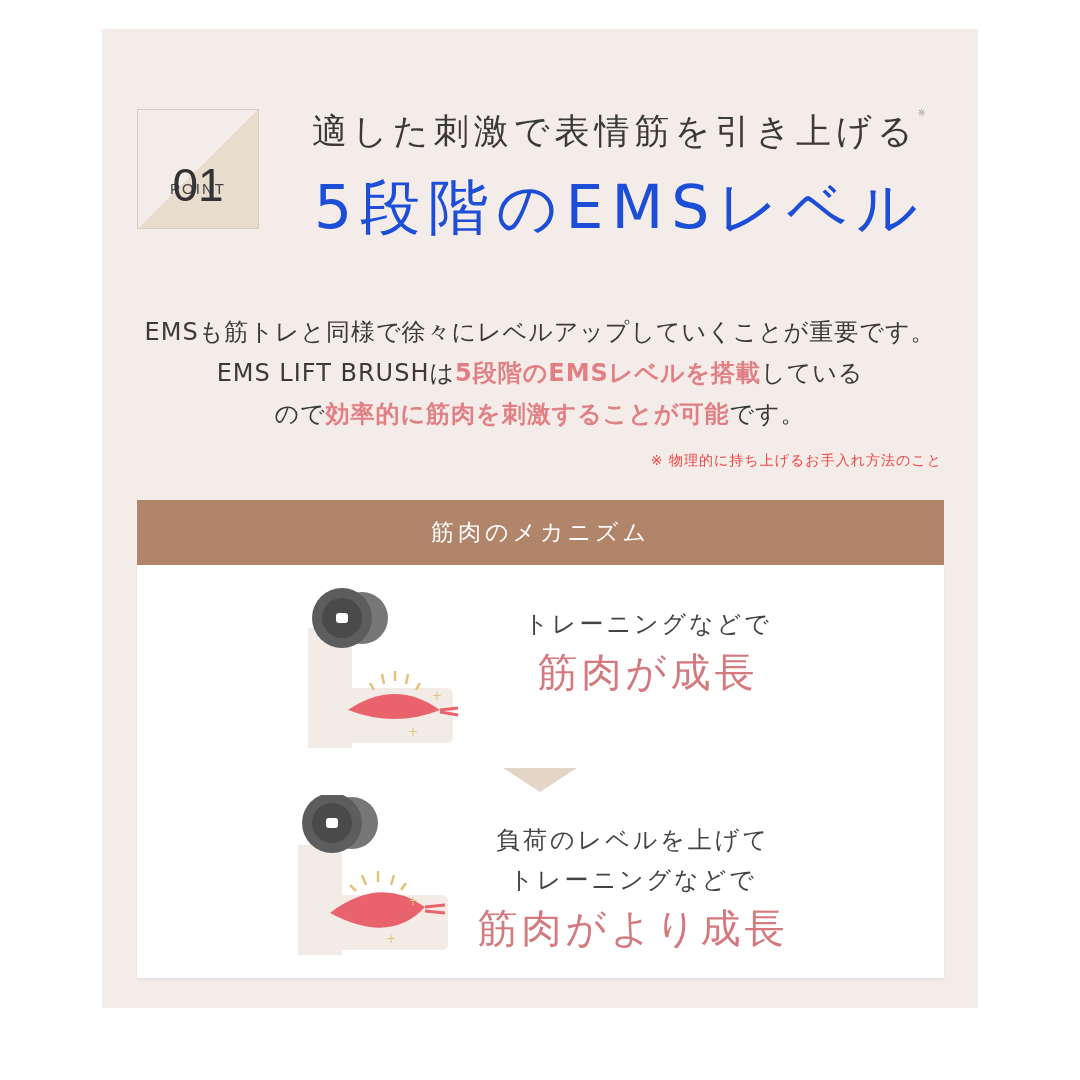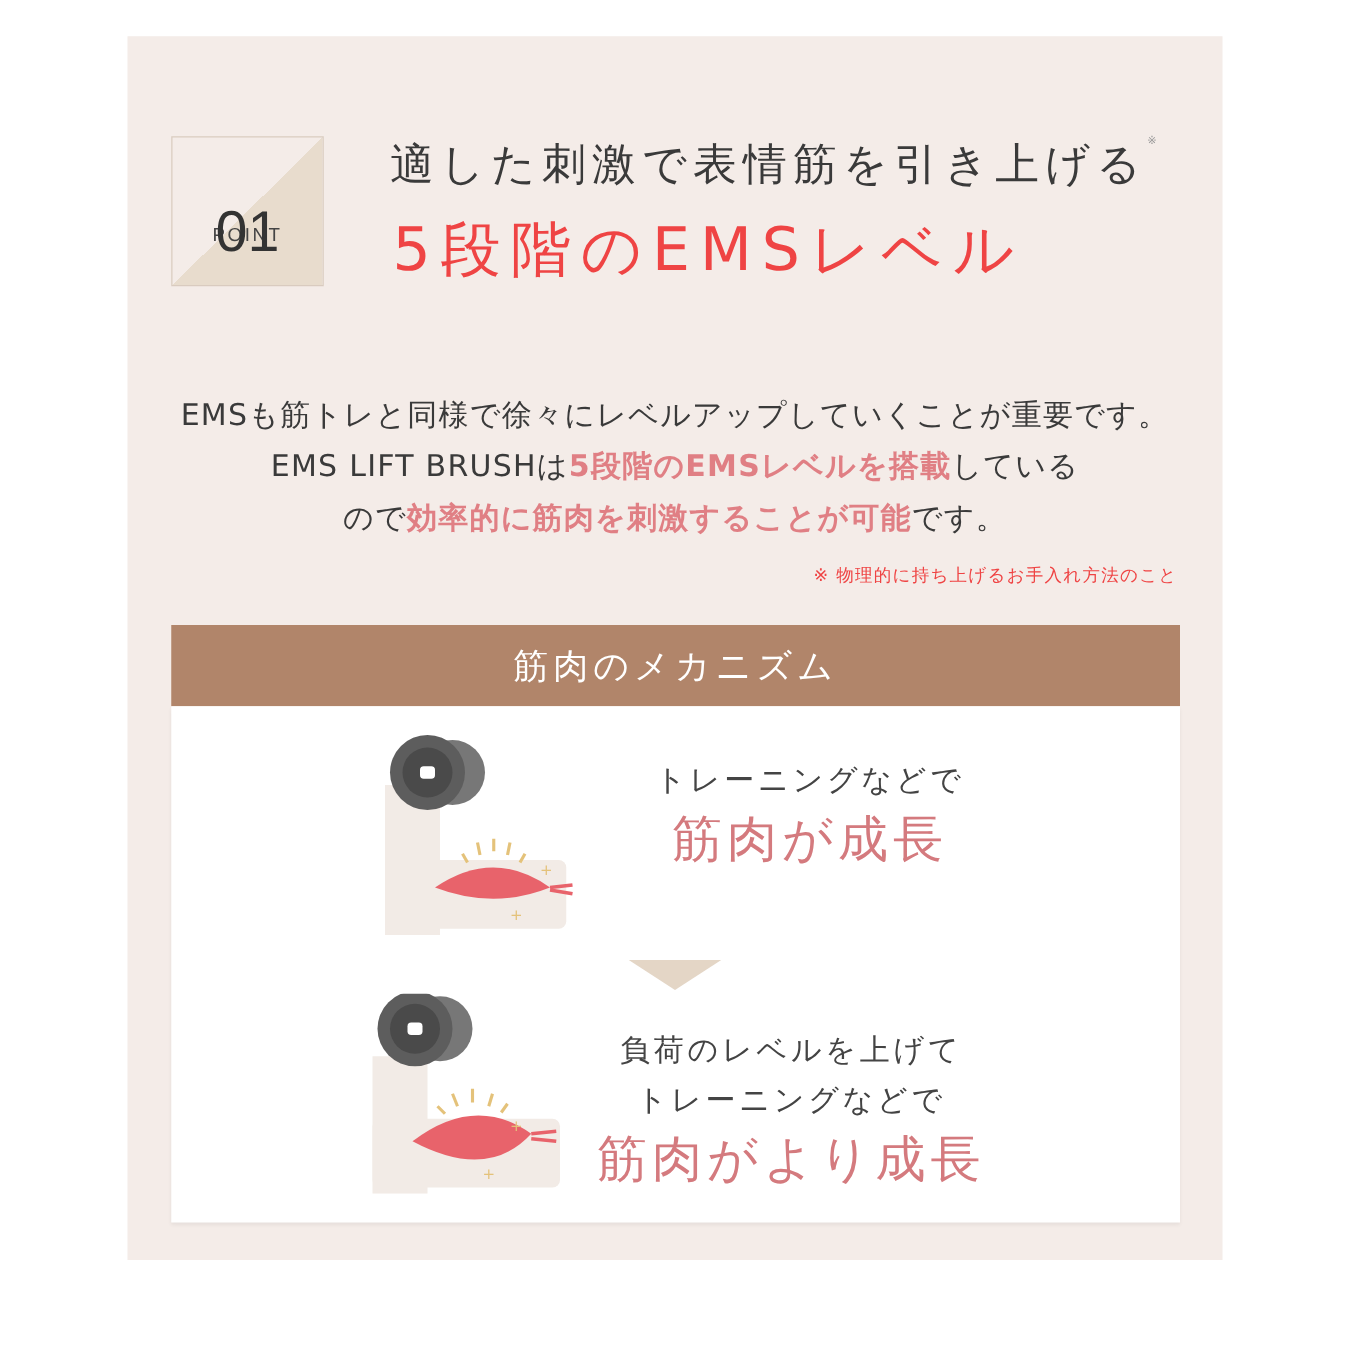--- a/index.html
+++ b/index.html
@@ -9,27 +9,27 @@
   .badge { position:absolute; left:137px; top:109px; width:122px; height:120px;
            border:1px solid #d9cbbf; background:#f4ece8; overflow:hidden; box-sizing:border-box; }
   .badge .tri { position:absolute; left:0; top:0; width:100%; height:100%;
            background:linear-gradient(to top left, #e8dccd 50%, transparent 50%); }
   .badge .pt { position:absolute; top:26px; width:100%; text-align:center; font-size:15px;
            letter-spacing:2px; color:#444; font-family:"Liberation Sans",sans-serif;margin-top:44px; }
   .badge .num { position:absolute; top:48px; width:100%; text-align:center; font-size:46px;
            font-weight:300; color:#333; font-family:"Liberation Sans",sans-serif; }
   .sub-title { position:absolute; left:312px; top:108px; font-size:35px; letter-spacing:5px; color:#3a3a3a; white-space:nowrap; }
   .sub-title sup { font-size:9px; color:#999; vertical-align:top; letter-spacing:0; }
-  .main-title { position:absolute; left:314px; top:168px; font-size:48px; letter-spacing:8px; color:#ef4444; white-space:nowrap; }
+  .main-title { position:absolute; left:314px; top:168px; font-size:60px; letter-spacing:8px; color:#1d4ed8; white-space:nowrap; }
   .body-text { position:absolute; left:110px; width:860px; top:312px; text-align:center; font-size:24px;
            line-height:41px; color:#3a3a3a; letter-spacing:1px; }
   .hl { color:#e07f84; font-weight:bold; }
   .note { position:absolute; right:138px; top:452px; font-size:14px; color:#ef4444; letter-spacing:1px; }
   .mech-header { position:absolute; left:137px; top:500px; width:807px; height:65px; background:#b1856a;
-           color:#fff; font-size:28px; letter-spacing:4px; text-align:center; line-height:65px; }
+           color:#fff; font-size:23px; letter-spacing:4px; text-align:center; line-height:65px; }
   .mech-card { position:absolute; left:137px; top:565px; width:807px; height:413px; background:#fff;
            box-shadow:0 2px 3px rgba(0,0,0,0.06); }
   .illus { position:absolute; width:180px; height:160px; }
   .stage-text { position:absolute; text-align:center; color:#444; }
   .stage-text .l { font-size:24px; letter-spacing:3px; line-height:40px; }
   .stage-text .big { font-size:40px; color:#d47a7e; letter-spacing:4px; line-height:56px; }
   .arrow { position:absolute; left:503px; top:768px; width:0; height:0;
            border-left:37px solid transparent; border-right:37px solid transparent; border-top:24px solid #e4d6c6; }
 </style>
 </head>

